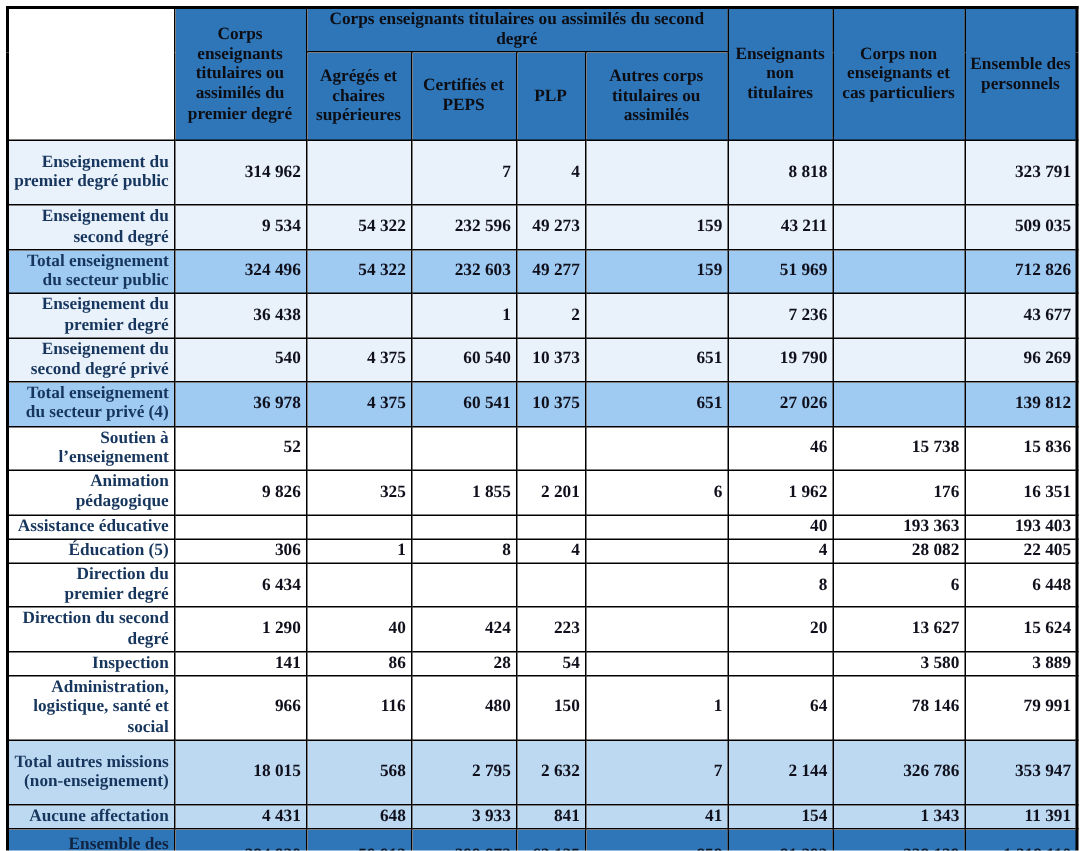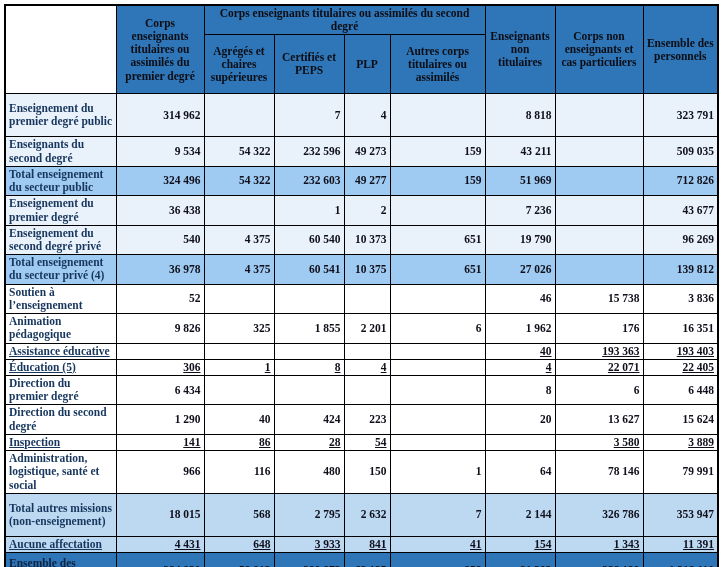--- a/index.html
+++ b/index.html
@@ -35,36 +35,36 @@
     vertical-align:middle;
   }
   thead th{
     background:var(--header-blue);
     color:#0d0d14;
     text-align:center;
     font-size:11.5px;
   }
   thead th.corner{background:#ffffff;}
   td.label{
-    text-align:left;
+    text-align:right;
     color:var(--label-text);
   }
   td.num{
     text-align:right;
     color:var(--number-text);
     white-space:nowrap;
   }
   tr.pale td{background:var(--pale-blue);}
   tr.white td{background:var(--white-row);}
   tr.total td{background:var(--total-blue);}
   tr.subtotal td{background:var(--subtotal-blue);}
   tr.grand td{background:var(--header-blue);}
   tr.grand td.label{color:#102340;}
   tr.grand td.num{color:#0d0d14;}
-  tr.rh-short td{height:12px;text-decoration:underline;}
+  tr.rh-short td{height:12px;}
   tr.rh-2 td{height:26px;}
   tr.rh-3 td{height:40px;}
   tr.rh-grand td{height:32px;}
   thead tr.h1 th{height:24px;}
   thead tr.h2 th{height:56px;}
 </style>
 </head>
 <body>
 
 <div class="table-wrap">
@@ -102,21 +102,21 @@
           <td class="num">314 962</td>
           <td class="num"></td>
           <td class="num">7</td>
           <td class="num">4</td>
           <td class="num"></td>
           <td class="num">8 818</td>
           <td class="num"></td>
           <td class="num">323 791</td>
         </tr>
         <tr class="pale rh-2">
-          <td class="label">Enseignants du second degré</td>
+          <td class="label">Enseignement du second degré</td>
           <td class="num">9 534</td>
           <td class="num">54 322</td>
           <td class="num">232 596</td>
           <td class="num">49 273</td>
           <td class="num">159</td>
           <td class="num">43 211</td>
           <td class="num"></td>
           <td class="num">509 035</td>
         </tr>
         <tr class="total rh-2">
@@ -165,21 +165,21 @@
         </tr>
         <tr class="white rh-2">
           <td class="label">Soutien à l’enseignement</td>
           <td class="num">52</td>
           <td class="num"></td>
           <td class="num"></td>
           <td class="num"></td>
           <td class="num"></td>
           <td class="num">46</td>
           <td class="num">15 738</td>
-          <td class="num">3 836</td>
+          <td class="num">15 836</td>
         </tr>
         <tr class="white rh-2">
           <td class="label">Animation pédagogique</td>
           <td class="num">9 826</td>
           <td class="num">325</td>
           <td class="num">1 855</td>
           <td class="num">2 201</td>
           <td class="num">6</td>
           <td class="num">1 962</td>
           <td class="num">176</td>
@@ -197,21 +197,21 @@
           <td class="num">193 403</td>
         </tr>
         <tr class="white rh-short">
           <td class="label">Éducation (5)</td>
           <td class="num">306</td>
           <td class="num">1</td>
           <td class="num">8</td>
           <td class="num">4</td>
           <td class="num"></td>
           <td class="num">4</td>
-          <td class="num">22 071</td>
+          <td class="num">28 082</td>
           <td class="num">22 405</td>
         </tr>
         <tr class="white rh-2">
           <td class="label">Direction du premier degré</td>
           <td class="num">6 434</td>
           <td class="num"></td>
           <td class="num"></td>
           <td class="num"></td>
           <td class="num"></td>
           <td class="num">8</td>

